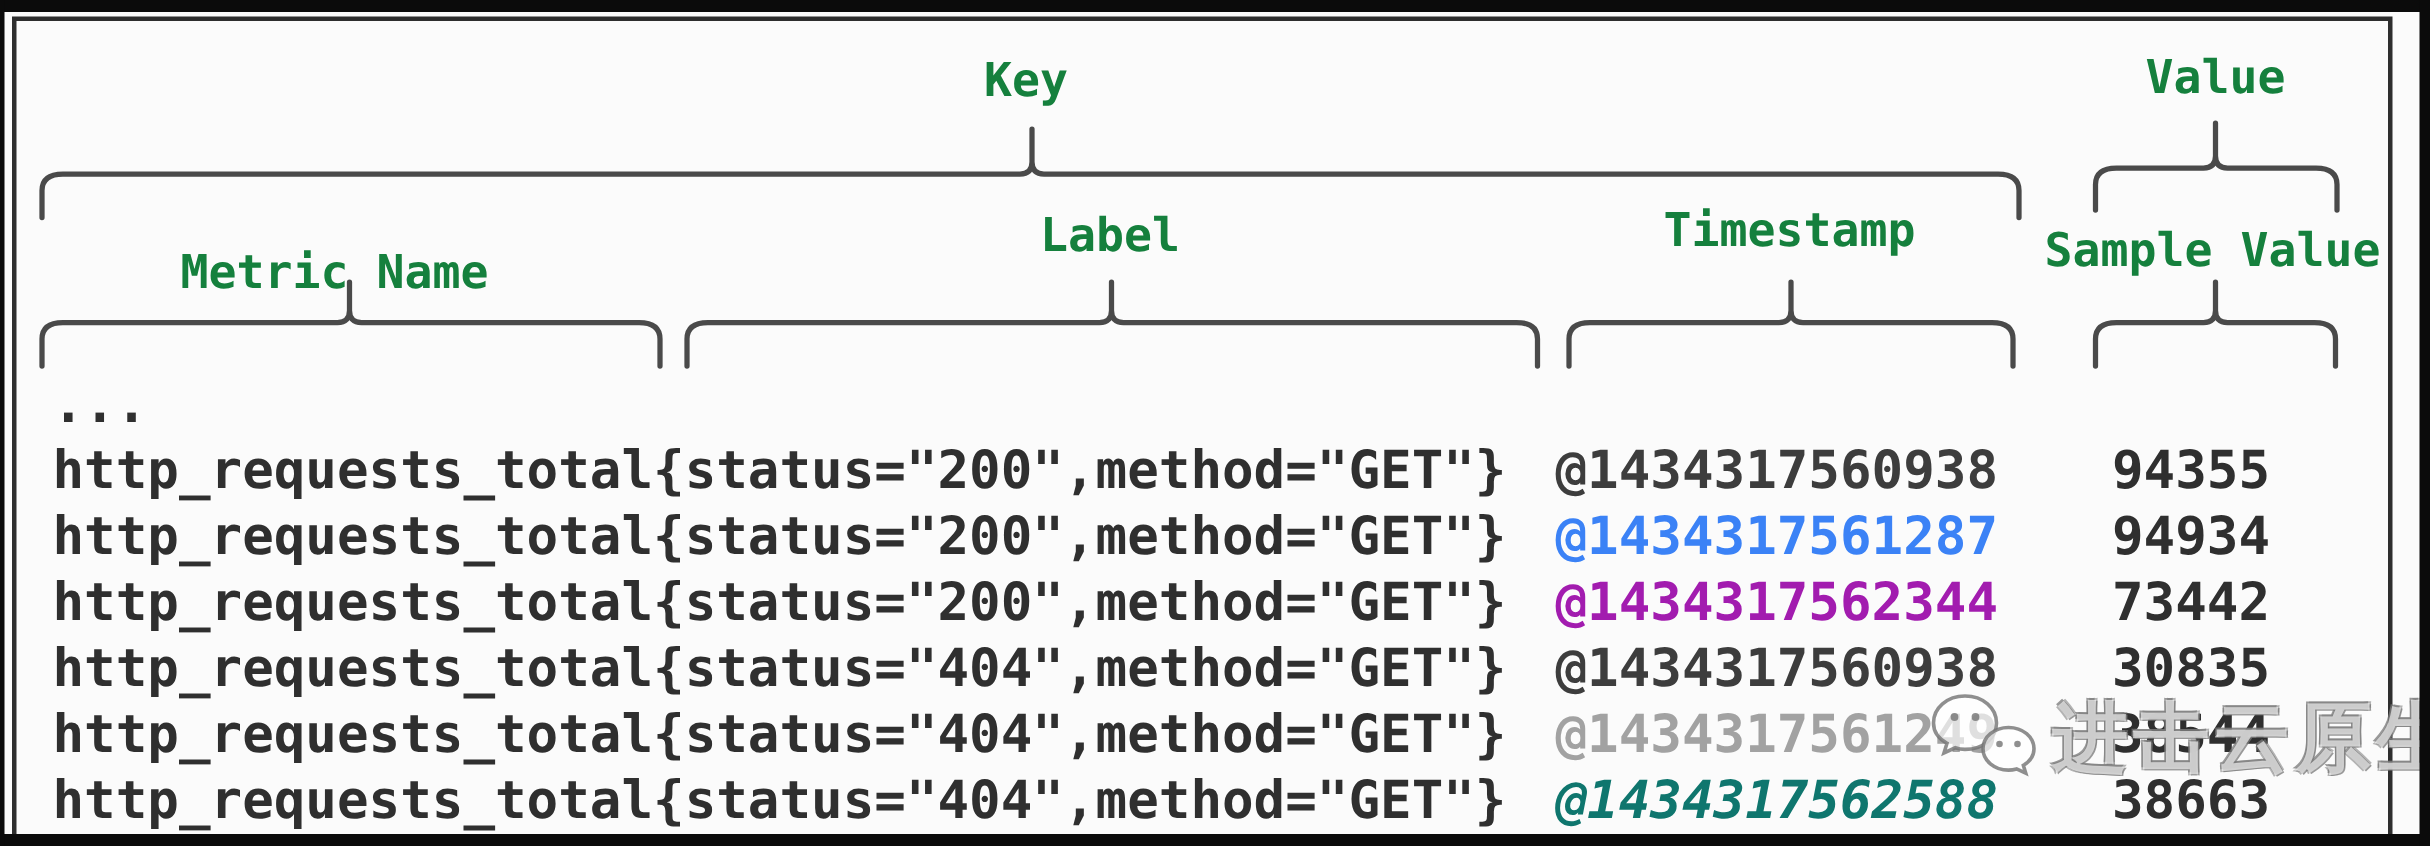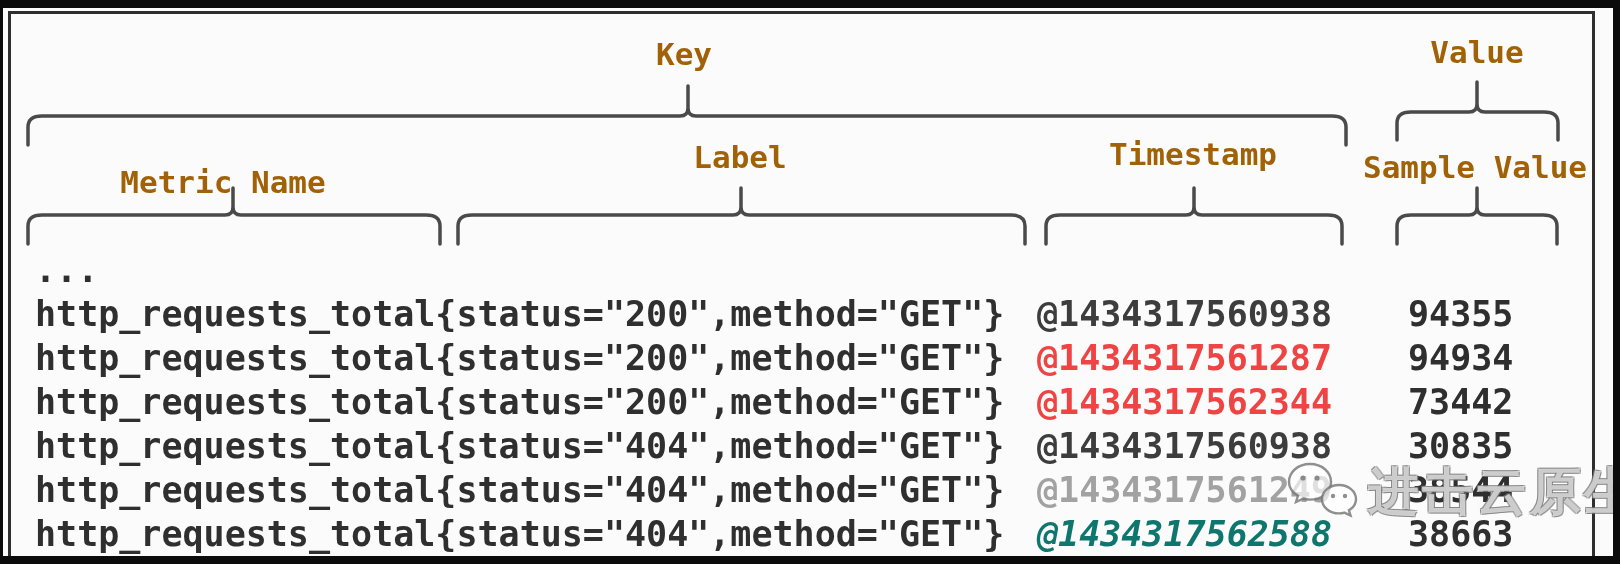--- a/index.html
+++ b/index.html
@@ -18,21 +18,21 @@
   .bar.top{left:0;top:0;width:1620px;height:8px;}
   .bar.bottom{left:0;top:556px;width:1620px;height:8px;}
   .bar.left{left:0;top:0;width:3px;height:564px;}
   .bar.right{left:1613px;top:0;width:7px;height:564px;}
 
   .braces{position:absolute;left:0;top:0;z-index:1;}
   .braces path{fill:none;stroke:#4a4a4a;stroke-width:3.5;stroke-linecap:round;stroke-linejoin:round;}
 
   .lbl{
     position:absolute;transform:translateX(-50%);
-    font-size:31px;font-weight:bold;color:#a16207;white-space:nowrap;z-index:1;
+    font-size:31px;font-weight:bold;color:#15803d;white-space:nowrap;z-index:1;
   }
   .lbl.key{left:684px;top:36px;}
   .lbl.value{left:1477px;top:34px;}
   .lbl.metric{left:223px;top:164px;}
   .lbl.label{left:740px;top:139px;}
   .lbl.timestamp{left:1193px;top:136px;}
   .lbl.sample{left:1475px;top:149px;}
 
   .rows{position:absolute;left:0;top:0;width:1620px;z-index:1;}
   .row{
@@ -77,26 +77,26 @@
     <div class="row" style="top:248px">
       <span class="key-cell">...</span>
     </div>
   <div class="row" style="top: 292px;">
       <span class="key-cell">http_requests_total{status="200",method="GET"}</span>
       <span class="ts-cell" style="color: rgb(61, 61, 61);">@1434317560938</span>
       <span class="val-cell">94355</span>
     </div>
       <div class="row" style="top: 336px;">
       <span class="key-cell">http_requests_total{status="200",method="GET"}</span>
-      <span class="ts-cell" style="color: #ef4444;">@1434317561287</span>
+      <span class="ts-cell" style="color: #3b82f6;">@1434317561287</span>
       <span class="val-cell">94934</span>
     </div>
       <div class="row" style="top: 380px;">
       <span class="key-cell">http_requests_total{status="200",method="GET"}</span>
-      <span class="ts-cell" style="color: #ef4444;">@1434317562344</span>
+      <span class="ts-cell" style="color: #a21caf;">@1434317562344</span>
       <span class="val-cell">73442</span>
     </div>
       <div class="row" style="top: 424px;">
       <span class="key-cell">http_requests_total{status="404",method="GET"}</span>
       <span class="ts-cell" style="color: rgb(61, 61, 61);">@1434317560938</span>
       <span class="val-cell">30835</span>
     </div>
       <div class="row" style="top: 468px;">
       <span class="key-cell">http_requests_total{status="404",method="GET"}</span>
       <span class="ts-cell" style="color: rgb(162, 162, 162);">@1434317561249</span>

